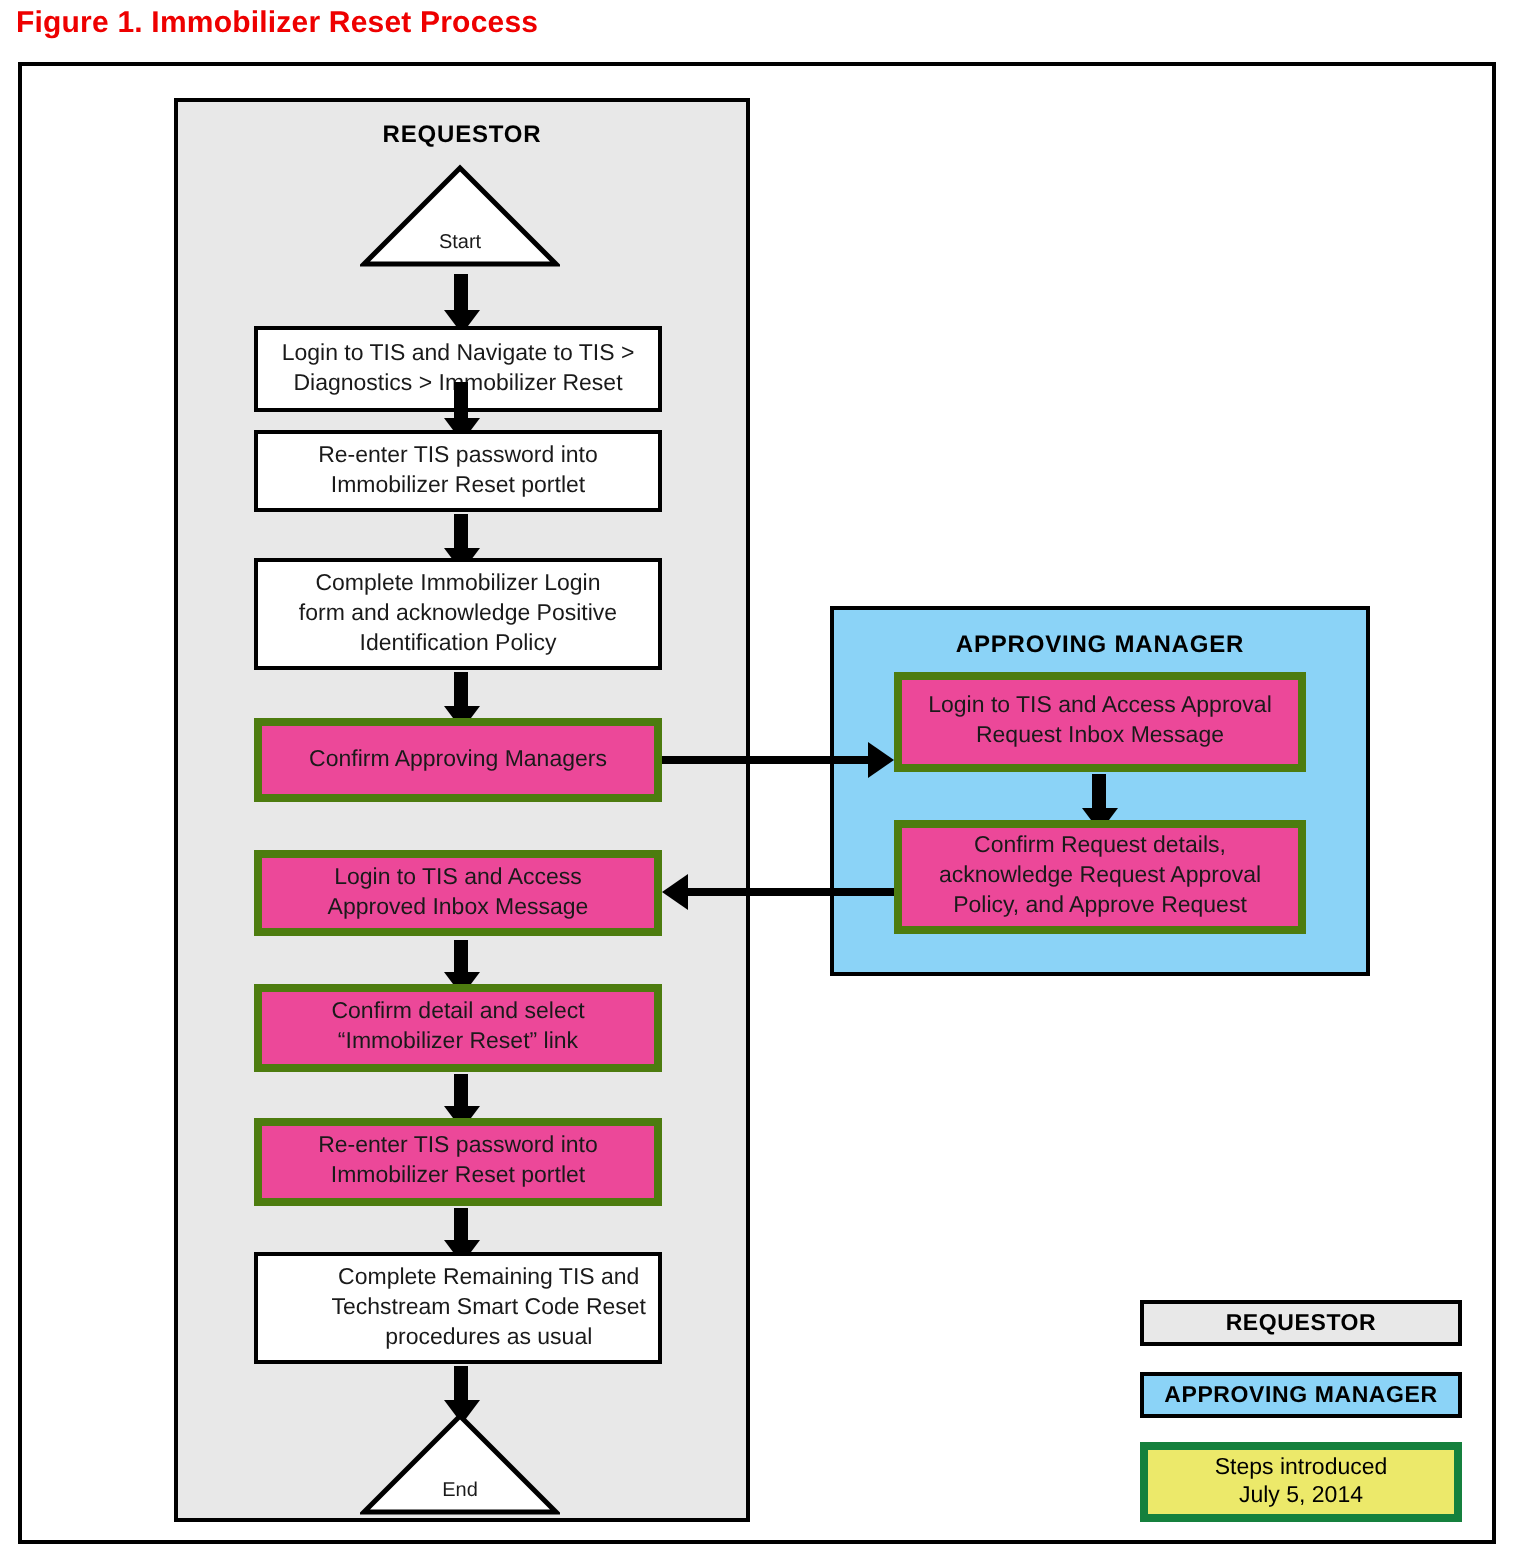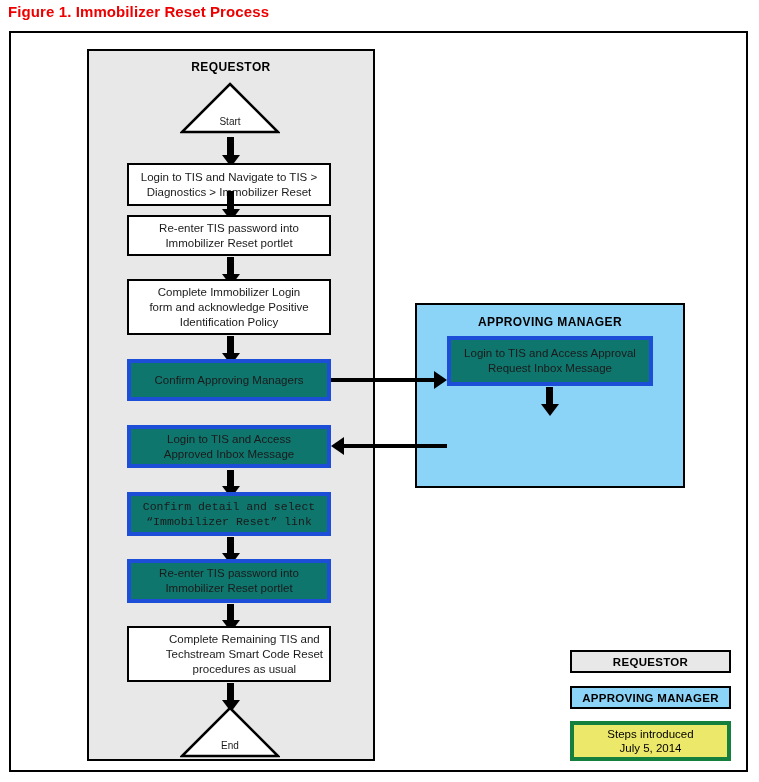--- a/index.html
+++ b/index.html
@@ -78,22 +78,22 @@
     font-size: 11.5px;
     line-height: 15px;
     color: #1a1a1a;
     padding: 2px 6px;
   }
   .node.plain {
     background: #ffffff;
     border: 2px solid #000000;
   }
   .node.highlight {
-    background: #0f766e;
-    border: 4px solid #1d4ed8;
+    background: #ec4899;
+    border: 4px solid #4d7c0f;
   }
   
   .terminator {
     position: absolute;
     width: 100px;
     height: 52px;
   }
   .terminator svg { display: block; }
   .terminator span {
     position: absolute;
@@ -224,21 +224,21 @@
   </div>
 
   <div class="node highlight" style="left:116px; top:392px; width:204px; height:43px;">
     <span style="white-space:pre-line;">Login to TIS and Access
 Approved Inbox Message</span>
   </div>
 
   <div class="v-arrow" style="left:216px; top:437px; height:17px;"></div>
 
   <div class="node highlight" style="left:116px; top:459px; width:204px; height:44px;">
-    <span style="white-space:pre-line;font-family:Liberation Mono, monospace;">Confirm detail and select
+    <span style="white-space:pre-line;">Confirm detail and select
 “Immobilizer Reset” link</span>
   </div>
 
   <div class="v-arrow" style="left:216px; top:504px; height:17px;"></div>
 
   <div class="node highlight" style="left:116px; top:526px; width:204px; height:44px;">
     <span style="white-space:pre-line;">Re-enter TIS password into
 Immobilizer Reset portlet</span>
   </div>
 
@@ -259,20 +259,25 @@
     <span>End</span>
   </div>
 
   <div class="node highlight" style="left:436px; top:303px; width:206px; height:50px;">
     <span style="white-space:pre-line;">Login to TIS and Access Approval
 Request Inbox Message</span>
   </div>
 
   <div class="v-arrow" style="left:535px; top:354px; height:18px;"></div>
 
+  <div class="node highlight" style="left:436px; top:377px; width:206px; height:57px;">
+    <span style="white-space:pre-line;">Confirm Request details,
+acknowledge Request Approval
+Policy, and Approve Request</span>
+  </div>
 
   <div class="h-line" style="left:320px; top:345px; width:108px;"></div>
   <div class="arrow-right" style="left:423px; top:338px;"></div>
 
   <div class="h-line" style="left:328px; top:411px; width:108px;"></div>
   <div class="arrow-left" style="left:320px; top:404px;"></div>
 
   <div id="legend" style="left:559px; top:617px; width:161px; height:112px;">
     <div class="legend-item legend-requestor bold">
       <span>REQUESTOR</span>

